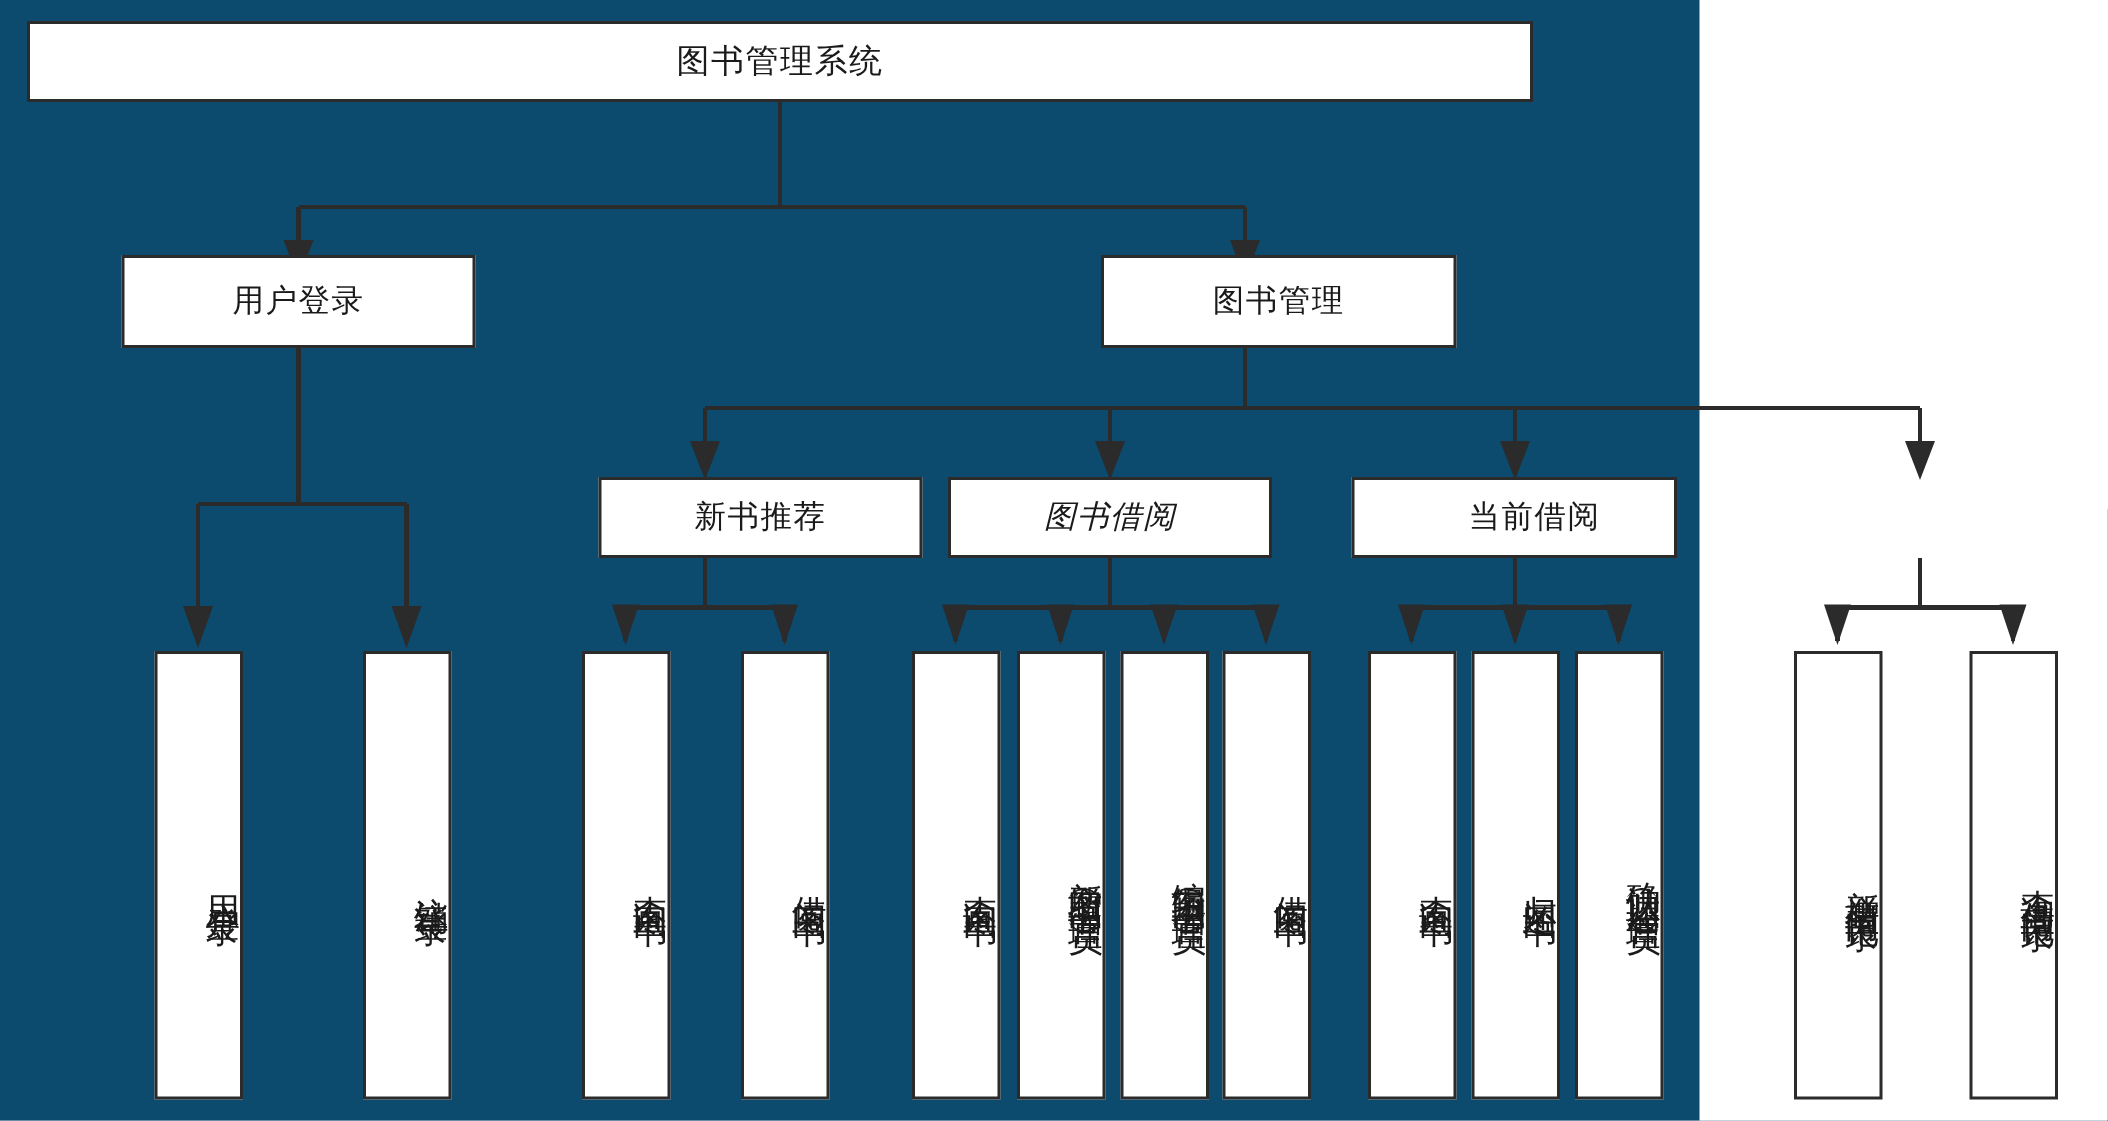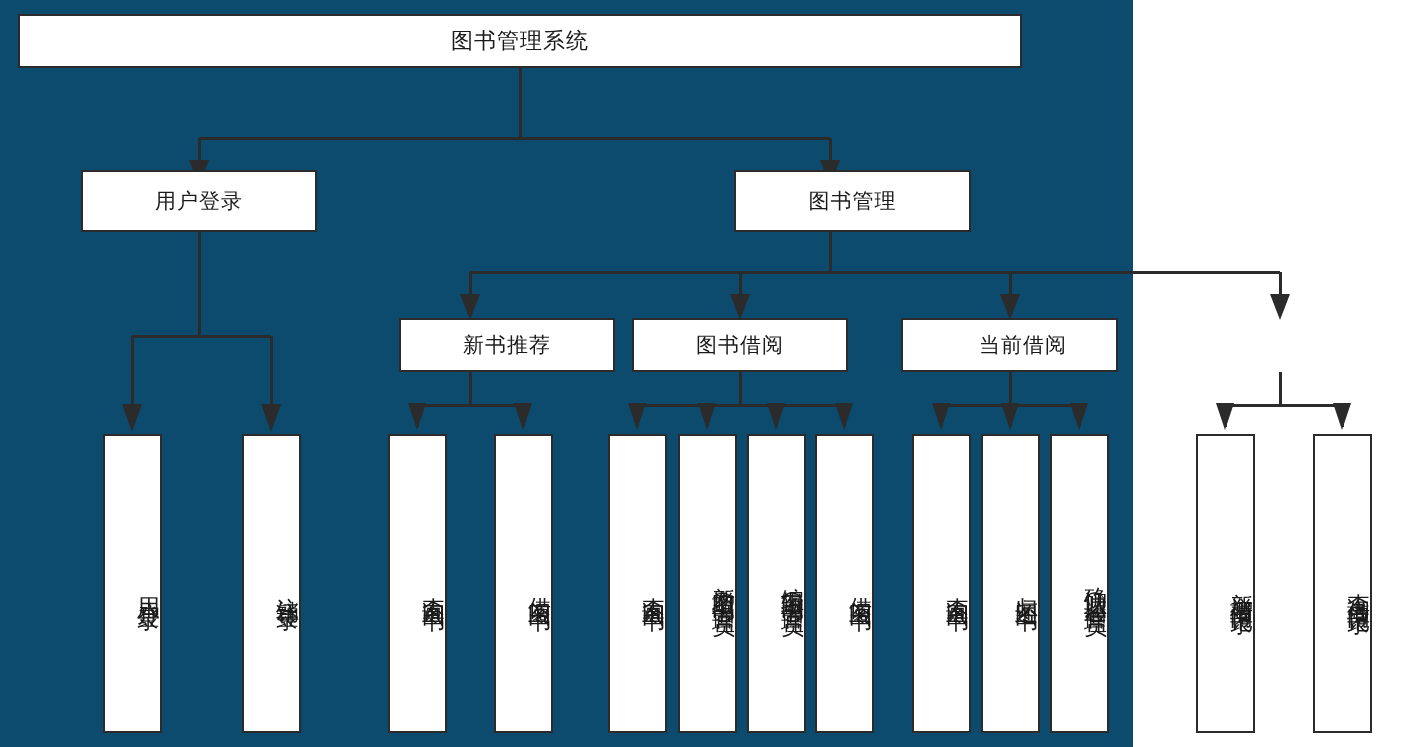--- a/index.html
+++ b/index.html
@@ -148,21 +148,21 @@
   <div class="node h" style="left:81px;top:170px;width:236px;height:62px;">
     <span class="lbl">用户登录</span>
   </div>
   <div class="node h" style="left:694px;top:170px;width:237px;height:62px;margin-left:40px;">
     <span class="lbl">图书管理</span>
   </div>
 
   <div class="node h" style="left:362px;top:318px;width:216px;height:54px;margin-left:37px;">
     <span class="lbl">新书推荐</span>
   </div>
-  <div class="node h" style="left:632px;top:318px;width:216px;height:54px;">
+  <div class="node h" style="left:632px;top:318px;width:216px;height:54px;font-style:italic;">
     <span class="lbl">图书借阅</span>
   </div>
   <div class="node h" style="left:901px;top:318px;width:217px;height:54px;padding-left:27px;">
     <span class="lbl">当前借阅</span>
   </div>
 
   <div class="node v" style="left:103px;top:434px;width:59px;height:299px;">
     <span class="lbl">用户登录</span>
   </div>
   <div class="node v" style="left:242px;top:434px;width:59px;height:299px;">

